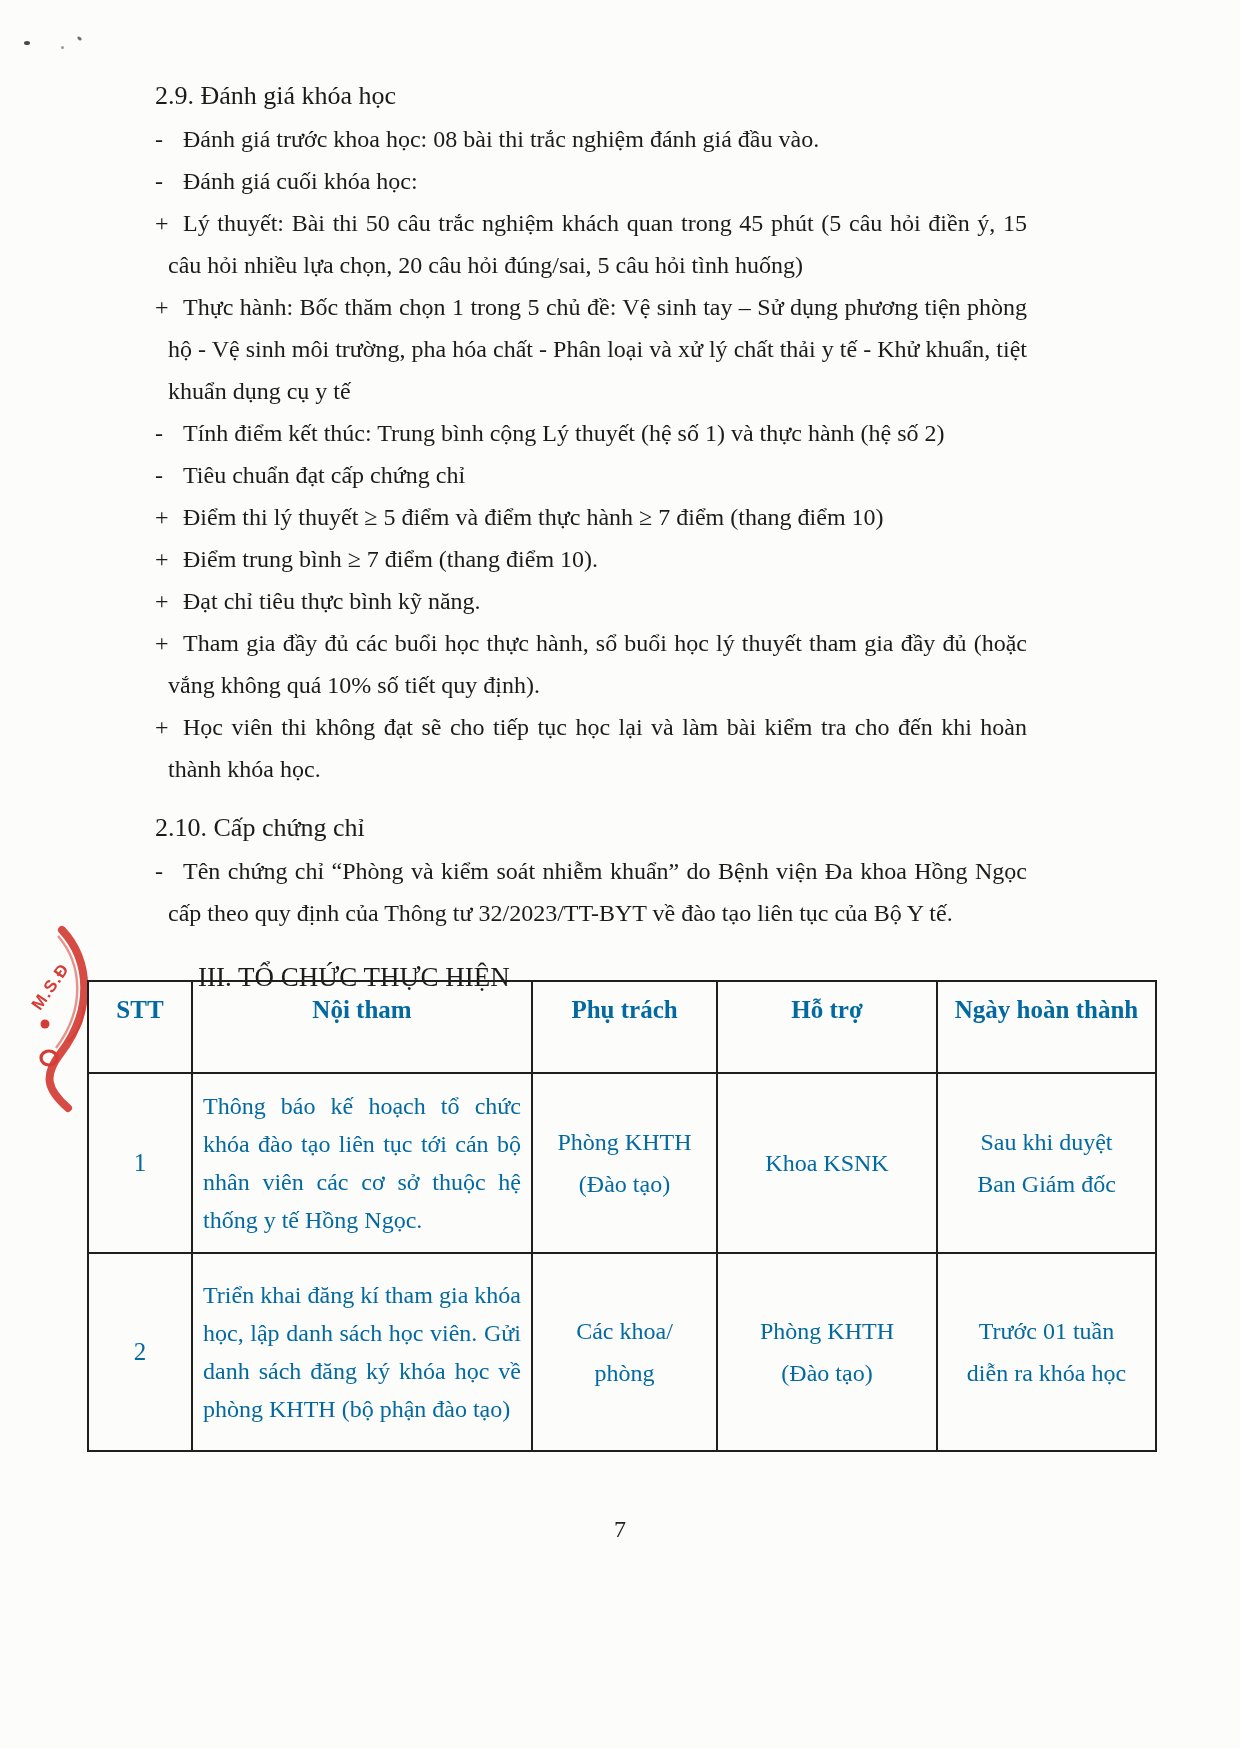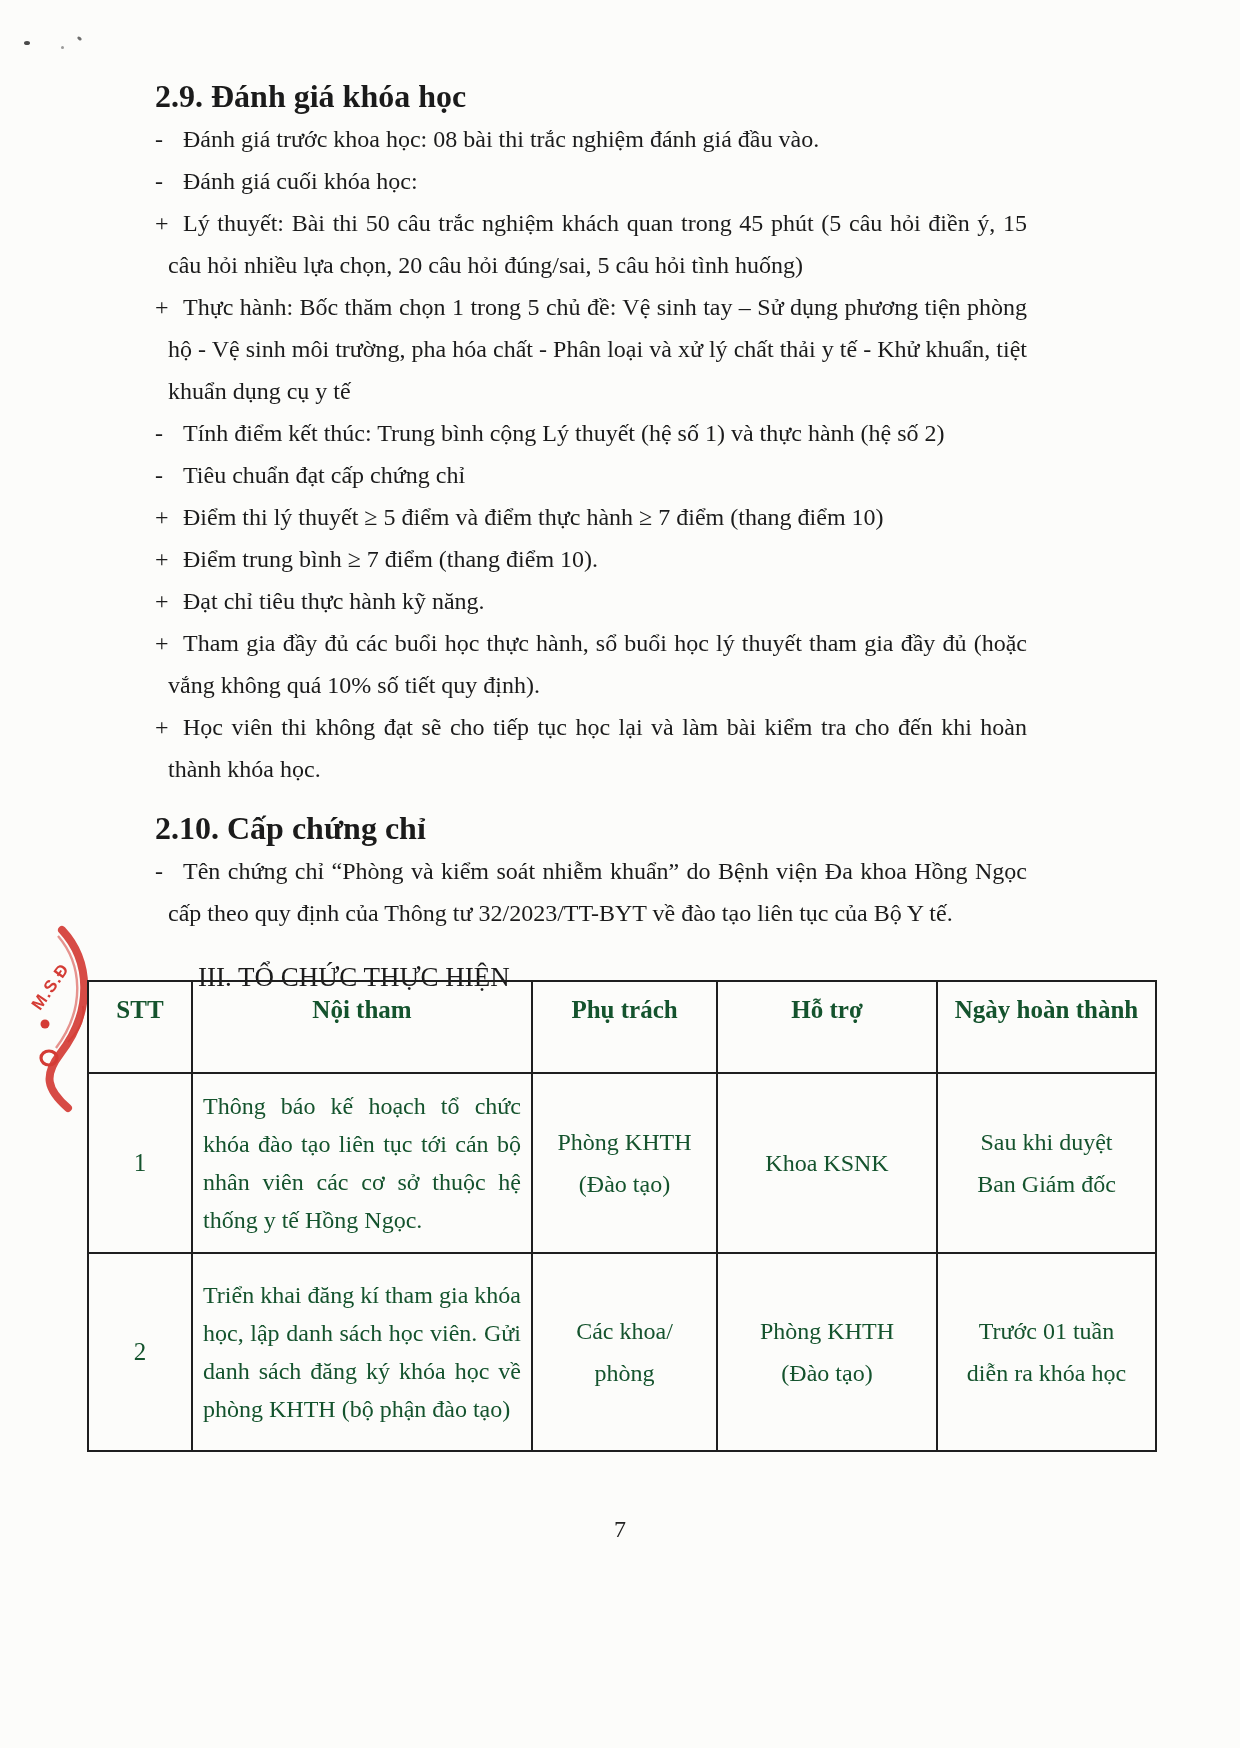--- a/index.html
+++ b/index.html
@@ -10,39 +10,39 @@
     font-family:"Liberation Serif", serif;
     color:#1b1b1b;
     overflow:hidden;
     margin:0 auto;
   }
   .content{
     position:absolute;left:155px;top:74px;width:872px;
     font-size:24px;line-height:42px;
   }
   .h-2-9,.h-2-10{
-    font-weight:bold;font-size:32px;line-height:44px;margin:0;
+    font-weight:normal;font-size:26px;line-height:44px;margin:0;
   }
   .h-2-10{margin-top:16px;}
   .h-3{
     font-weight:normal;font-size:27px;line-height:44px;margin:21px 0 0 43px;
   }
   .para{
     margin:0;
     text-align:justify;
     padding-left:13px;text-indent:-13px;
   }
   .mk{display:inline-block;width:28px;text-indent:0;}
   .b{font-weight:normal;}
   .doc-table{
     position:absolute;left:87px;top:980px;
     border-collapse:collapse;
     width:1068px;
     font-size:24px;
-    color:#14532d;
+    color:#0369a1;
     table-layout:fixed;
   }
   .doc-table td,.doc-table th{
     border:2.5px solid #1f1f1f;
     padding:4px 10px;
     background:transparent;
   }
   .doc-table th{
     font-size:25px;font-weight:bold;text-align:center;vertical-align:top;
     padding-top:8px;height:78px;line-height:40px;
@@ -98,21 +98,21 @@
     <p class="h-2-9">2.9. Đánh giá khóa học</p>
 
     <p class="para"><span class="mk">-</span><span>Đánh giá trước khoa học: 08 bài thi trắc nghiệm đánh giá đầu vào.</span></p>
     <p class="para"><span class="mk">-</span><span>Đánh giá cuối khóa học:</span></p>
     <p class="para"><span class="mk">+</span><span>Lý thuyết: Bài thi 50 câu trắc nghiệm khách quan trong 45 phút (5 câu hỏi điền ý, 15 câu hỏi nhiều lựa chọn, 20 câu hỏi đúng/sai, 5 câu hỏi tình huống)</span></p>
     <p class="para"><span class="mk">+</span><span>Thực hành: Bốc thăm chọn 1 trong 5 chủ đề: Vệ sinh tay – Sử dụng phương tiện phòng hộ - Vệ sinh môi trường, pha hóa chất - Phân loại và xử lý chất thải y tế - Khử khuẩn, tiệt khuẩn dụng cụ y tế</span></p>
     <p class="para"><span class="mk">-</span><span>Tính điểm kết thúc: Trung bình cộng Lý thuyết (hệ số 1) và thực hành (hệ số 2)</span></p>
     <p class="para"><span class="mk">-</span><span>Tiêu chuẩn đạt cấp chứng chỉ</span></p>
     <p class="para"><span class="mk">+</span><span>Điểm thi lý thuyết ≥ 5 điểm và điểm thực hành ≥ 7 điểm (thang điểm 10)</span></p>
     <p class="para"><span class="mk">+</span><span>Điểm trung bình ≥ 7 điểm (thang điểm 10).</span></p>
-    <p class="para"><span class="mk">+</span><span>Đạt chỉ tiêu thực hành kỹ năng.</span></p>
+    <p class="para"><span class="mk">+</span><span>Đạt chỉ tiêu thực bình kỹ năng.</span></p>
     <p class="para"><span class="mk">+</span><span>Tham gia đầy đủ các buổi học thực hành, sổ buổi học lý thuyết tham gia đầy đủ (hoặc vắng không quá 10% số tiết quy định).</span></p>
     <p class="para"><span class="mk">+</span><span>Học viên thi không đạt sẽ cho tiếp tục học lại và làm bài kiểm tra cho đến khi hoàn thành khóa học.</span></p>
 
     <p class="h-2-10">2.10. Cấp chứng chỉ</p>
 
     <p class="para"><span class="mk">-</span><span>Tên chứng chỉ </span><span class="b">“Phòng và kiểm soát nhiễm khuẩn”</span><span> do Bệnh viện Đa khoa Hồng Ngọc cấp theo quy định của Thông tư 32/2023/TT-BYT về đào tạo liên tục của Bộ Y tế.</span></p>
 
     <p class="h-3">III. TỔ CHỨC THỰC HIỆN</p>
   </div>
 

